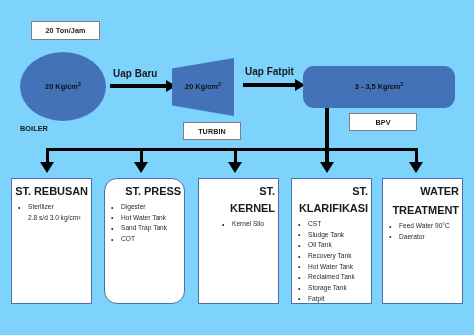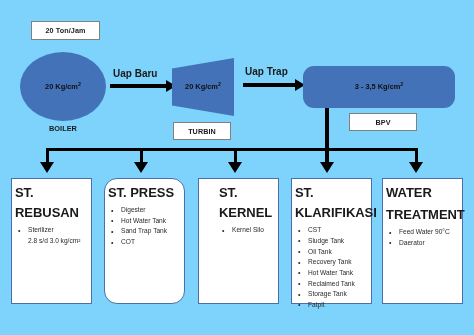--- a/index.html
+++ b/index.html
@@ -54,21 +54,20 @@
     color: #101010;
     text-align: center;
     line-height: 1.1;
   }
 
   
   #boiler-name {
     left: 20px;
     top: 124px;
     width: 86px;
-    text-align: center;
     font-size: 7.4px;
     font-weight: bold;
     color: #1a1a1a;
   }
 
   
   #turbine-shape {
     left: 172px;
     top: 58px;
     width: 62px;
@@ -148,22 +147,22 @@
     position: absolute;
     top: 178px;
     width: 81px;
     height: 126px;
     background: #ffffff;
     border: 1.4px solid #4a6fa9;
     box-sizing: border-box;
     padding: 4px 3px 0 3px;
   }
   .station-title {
-    text-align: left;
-    font-size: 13px;
+    text-align: right;
+    font-size: 11px;
     font-weight: bold;
     color: #1a1a1a;
     line-height: 1.55;
     margin-bottom: 2px;
     letter-spacing: -0.05px;
   }
   .station-list {
     margin: 0;
     padding: 0;
     list-style: none;
@@ -215,25 +214,25 @@
 
   <div class="abs" id="turbine-shape">
     <div class="tz"></div>
     <div class="tz-text">
       <div class="shape-label">
         <span>20 Kg/cm</span><sup>2</sup>
       </div>
     </div>
   </div>
 
-  <div class="caption-box" id="turbin-caption" style="left:173px; top:122px; width:58px; height:18px;">
+  <div class="caption-box" id="turbin-caption" style="left:183px; top:122px; width:58px; height:18px;">
     <span>TURBIN</span>
   </div>
 
-  <div class="flow-label" style="left:245px; top:66px;">Uap Trap</div>
+  <div class="flow-label" style="left:245px; top:66px;">Uap Fatpit</div>
   <div class="h-arrow-line" style="left:243px; top:83px; width:52px;"></div>
   <div class="h-arrow-head" style="left:295px; top:79px;"></div>
 
   <div class="abs" id="bpv-shape">
     <div class="shape-label">
       <span>3 - 3,5 Kg/cm</span><sup>2</sup>
     </div>
   </div>
 
   <div class="caption-box" id="bpv-caption" style="left:349px; top:113px; width:68px; height:18px;">

